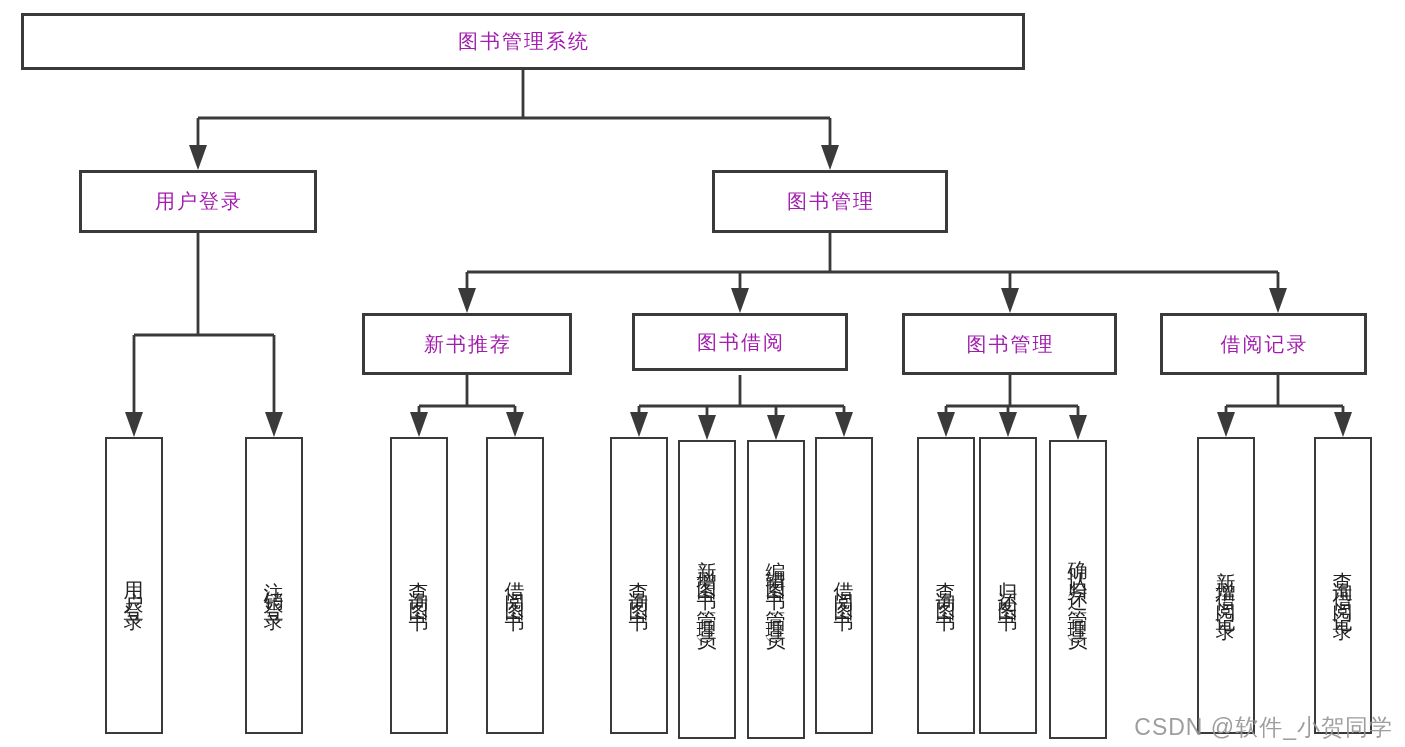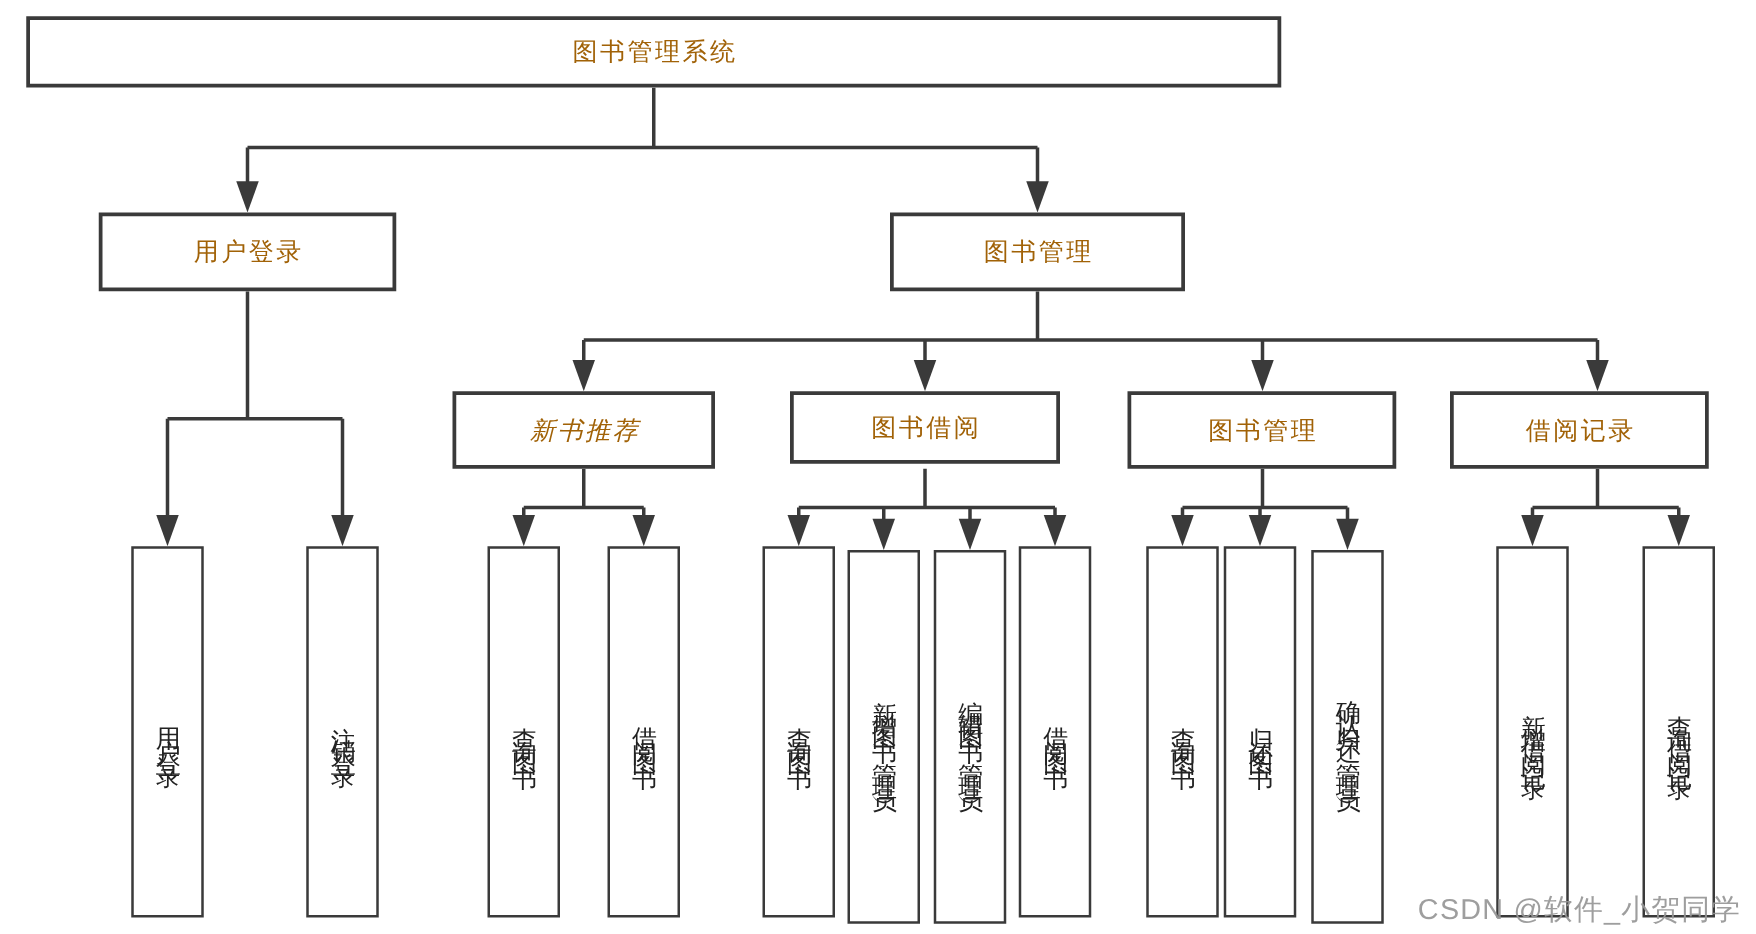--- a/index.html
+++ b/index.html
@@ -18,21 +18,21 @@
     width: 1405px; height: 747px;
   }
   .node {
     position: absolute;
     box-sizing: border-box;
     background: #ffffff;
     border: 3px solid #3a3a3a;
     display: flex;
     align-items: center;
     justify-content: center;
-    color: #a16207;
+    color: #a21caf;
     font-size: 20px;
     letter-spacing: 2px;
     text-indent: 2px;
     white-space: nowrap;
   }
   .leaf {
     position: absolute;
     box-sizing: border-box;
     background: #ffffff;
     border: 2.5px solid #3a3a3a;
@@ -103,21 +103,21 @@
     <span>图书管理系统</span>
   </div>
 
   <div class="node" style="left:79px; top:170px; width:238px; height:63px;">
     <span>用户登录</span>
   </div>
   <div class="node" style="left:712px; top:170px; width:236px; height:63px;">
     <span>图书管理</span>
   </div>
 
-  <div class="node" style="left:362px; top:313px; width:210px; height:62px;font-style:italic;">
+  <div class="node" style="left:362px; top:313px; width:210px; height:62px;">
     <span>新书推荐</span>
   </div>
   <div class="node" style="left:632px; top:313px; width:216px; height:58px;">
     <span>图书借阅</span>
   </div>
   <div class="node" style="left:902px; top:313px; width:215px; height:62px;">
     <span>图书管理</span>
   </div>
   <div class="node" style="left:1160px; top:313px; width:207px; height:62px;">
     <span>借阅记录</span>

